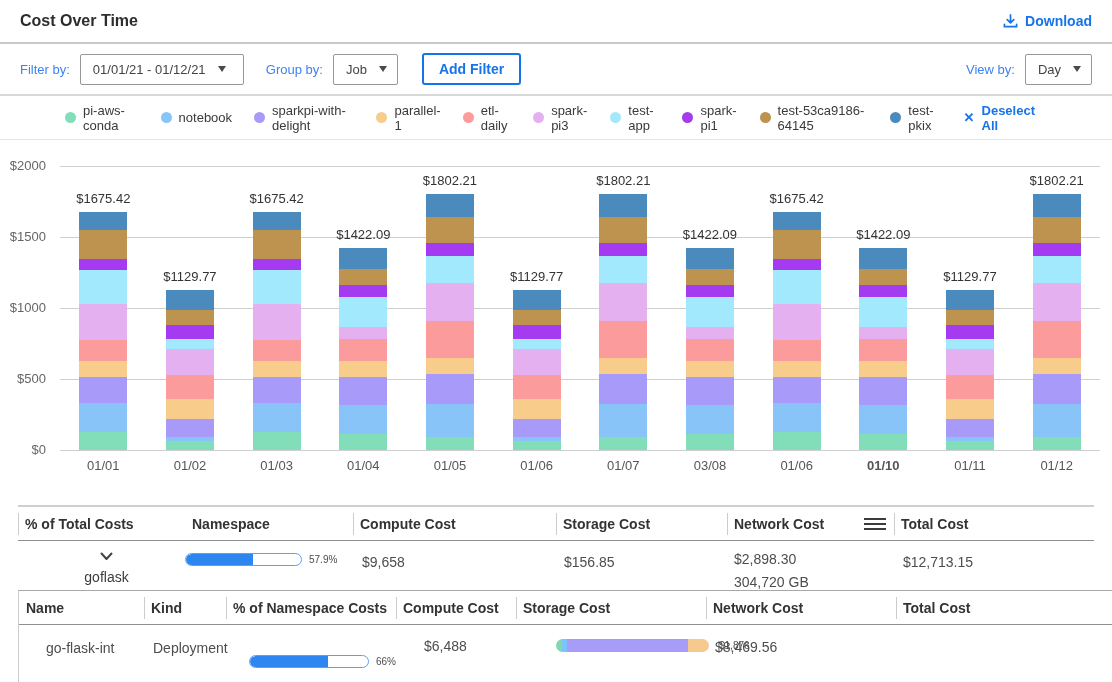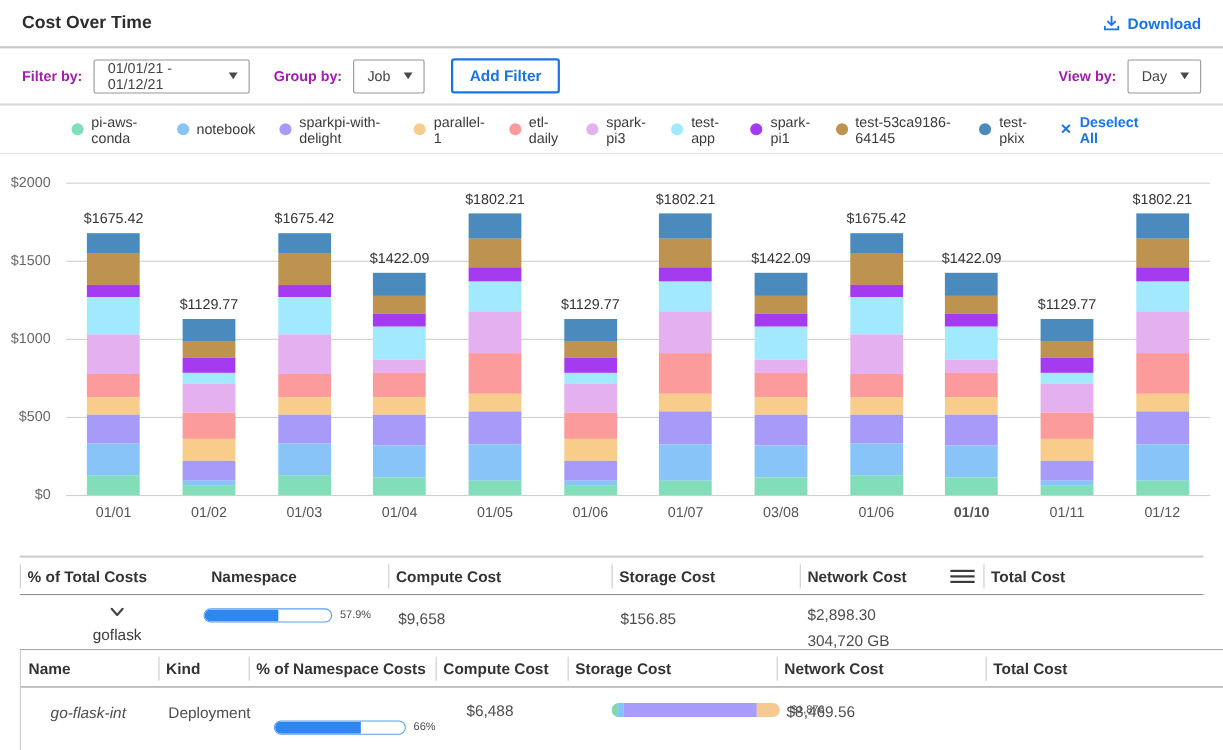--- a/index.html
+++ b/index.html
@@ -10,21 +10,21 @@
   .hdr { position:absolute; top:0; left:0; width:1112px; height:44px;
     border-bottom:2px solid #c9c9c9; display:flex; align-items:center;
     justify-content:space-between; padding:0 20px; }
   .hdr-title { font-size:16px; font-weight:bold; color:#2d2d2d; }
   .download { display:flex; align-items:center; gap:7px; color:#1774e8;
     font-weight:bold; font-size:14px; cursor:pointer; }
 
   
   .fbar { position:absolute; top:44px; left:0; width:1112px; height:52px;
     border-bottom:2px solid #d8d8d8; display:flex; align-items:center; padding:0 20px; }
-  .flabel { font-size:13px; font-weight:bold; color:#a21caf; margin-right:10px; }
+  .flabel { font-size:13px; font-weight:normal; color:#3b82f6; margin-right:10px; }
   .selectbox { border:1px solid #979797; border-radius:2px; height:31px;
     display:flex; align-items:center; padding:0 10px 0 12px; font-size:13px;
     color:#444; background:#fff; cursor:pointer; }
   .caret { width:0; height:0; border-left:4.5px solid transparent;
     border-right:4.5px solid transparent; border-top:6px solid #4a4a4a;
     display:inline-block; margin-left:12px; }
   .btn-outline { border:2px solid #1774e8; border-radius:3px; color:#1774e8;
     font-weight:bold; font-size:14px; background:#fff; padding:6px 15px;
     margin-left:24px; cursor:pointer; }
   .spacer { flex:1; }
@@ -72,21 +72,21 @@
   .pct-cell { display:flex; align-items:center; gap:7px; padding-top:12px; }
   .pill { width:117px; height:13px; border:1px solid #5ba0ee; border-radius:7px;
     background:#fff; overflow:hidden; flex:none; }
   .pill-fill { height:100%; background:#2e86f0; border-radius:7px 0 0 7px; }
   .two-line div { line-height:23px; }
 
   .nestedtable { position:absolute; top:590px; left:18px; width:1094px;
     border-top:1px solid #a8a8a8; border-left:1px solid #ccc; }
   .grid-nested { display:grid; grid-template-columns:125px 82px 170px 120px 190px 190px auto; }
   .row-nested { height:58px; font-size:14px; color:#4d4d4d; }
-  .name-cell { padding-left:27px; padding-top:15px;font-style:italic; }
+  .name-cell { padding-left:27px; padding-top:15px; }
   .kind-cell { padding-left:9px; padding-top:15px; }
   .pctns-cell { display:flex; align-items:center; gap:7px; padding-left:23px; padding-top:14px; }
   .minibar-row { display:flex; align-items:center; gap:10px; height:24px; }
   .minibar { height:13px; border-radius:7px; overflow:hidden; display:flex; flex:none; }
   .minibar span { height:100%; display:block; }
   .storage-cell { padding-left:8px; padding-top:8px; }
   .network-cell { padding-left:40px; padding-top:8px; }
   .val-indent { padding-left:28px; }
   .lbl { font-size:10px; color:#4d4d4d; }
 
@@ -103,21 +103,21 @@
         <path d="M8 1v8M4.5 6L8 9.5 11.5 6" stroke="#1774e8" stroke-width="1.8" fill="none" stroke-linecap="round" stroke-linejoin="round"></path>
         <path d="M1.5 11v2.5h13V11" stroke="#1774e8" stroke-width="1.8" fill="none" stroke-linecap="round"></path>
       </svg>
     </span>
     <span>Download</span>
   </div>
 </div>
 
 <div class="fbar">
   <span class="flabel">Filter by:</span>
-  <div class="selectbox" style="width:142px;justify-content:flex-end">
+  <div class="selectbox" style="width:164px;justify-content:flex-start">
     <span>01/01/21 - 01/12/21</span>
     <span class="caret"></span>
   </div>
   <span class="flabel" style="margin-left:22px">Group by:</span>
   <div class="selectbox">
     <span>Job</span>
     <span class="caret"></span>
   </div>
   <button class="btn-outline">Add Filter</button>
   <span class="spacer"></span>
@@ -397,20 +397,21 @@
           <div class="pill-fill" style="width: 57.9%;"></div>
         </span>
       <span class="lbl">57.9%</span>
     </div>
     <div class="cell" style="padding-left:9px">$9,658</div>
     <div class="cell" style="padding-left:8px">$156.85</div>
     <div class="cell two-line" style="padding-left:7px;padding-top:7px">
       <div>$2,898.30</div>
       <div>304,720 GB</div>
     </div>
+    <div class="cell" style="padding-left:9px">$12,713.15</div>
   </div>
 </div>
 
 <div class="nestedtable">
   <div class="grid-nested thead">
       <div class="th">
         <span>Name</span>
       </div>
       <div class="th sep">
         <span>Kind</span>

